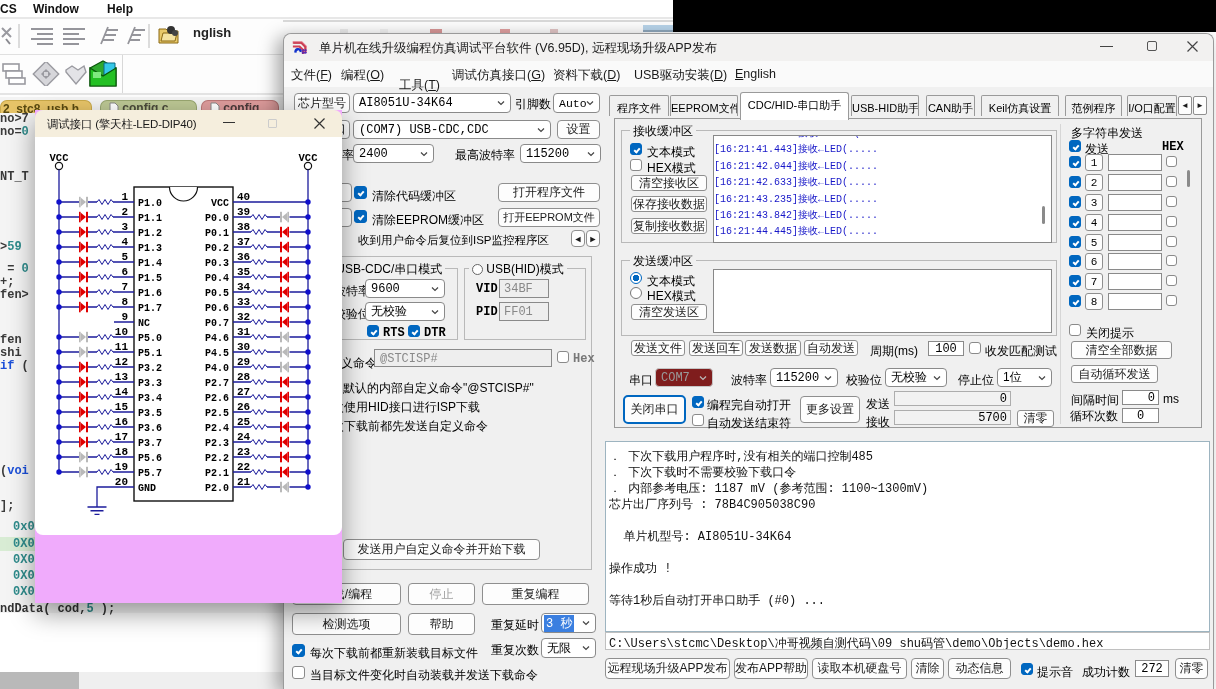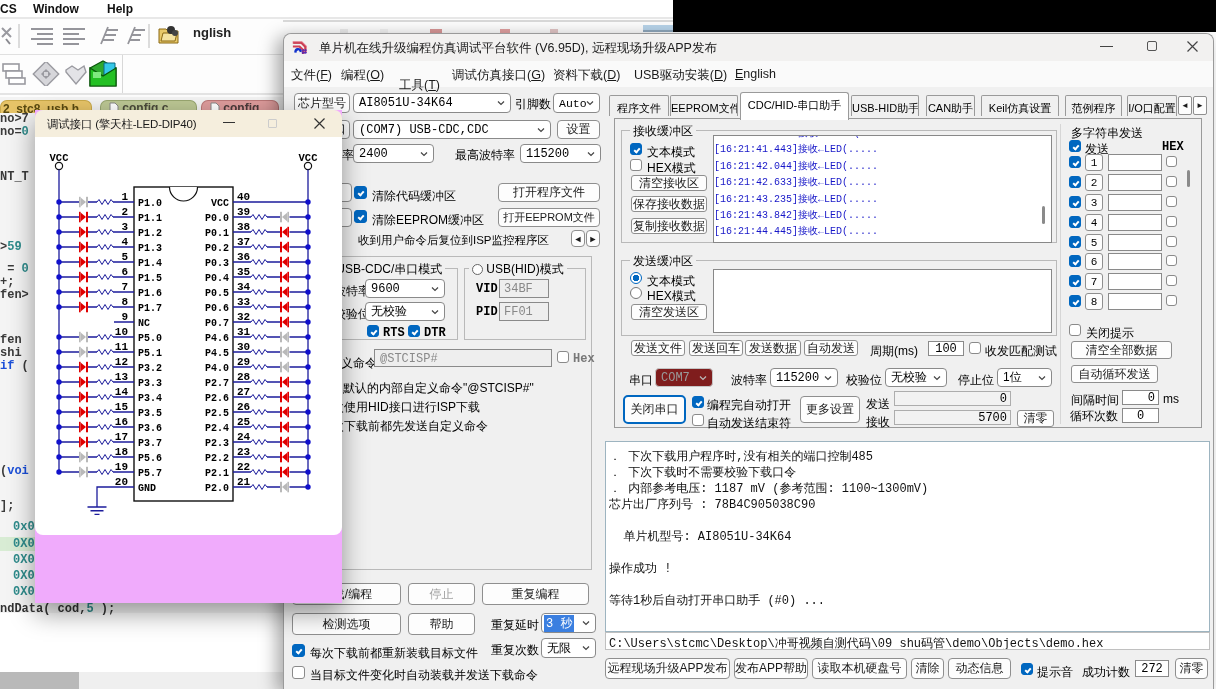--- a/index.html
+++ b/index.html
@@ -250,20 +250,21 @@
 
     <div class="lbl" style="left:33px;top:321px;">自定义命令</div>
     <div class="inp mono" style="left:90px;top:315px;width:178px;height:18px;background:#eee;color:#888;padding:2px 0 0 5px;">@STCISP#</div>
     <div class="cbe" style="left:273px;top:317px;width:12px;height:12px;"></div>
     <div class="lbl mono" style="left:289px;top:318px;color:#777;font-weight:bold;">Hex</div>
 
     <div class="lbl" style="left:35px;top:346px;">使用默认的内部自定义命令"@STCISP#"</div>
     <div class="lbl" style="left:36px;top:365px;">每次使用HID接口进行ISP下载</div>
     <div class="lbl" style="left:36px;top:384px;">每次下载前都先发送自定义命令</div>
 
+    <div class="btn" style="left:59px;top:505px;width:197px;height:21px;">发送用户自定义命令并开始下载</div>
 
     <div class="btn" style="left:8px;top:549px;width:109px;height:22px;">下载/编程</div>
     <div class="btn" style="left:124px;top:549px;width:67px;height:22px;color:#a0a0a0;">停止</div>
     <div class="btn" style="left:198px;top:549px;width:107px;height:22px;">重复编程</div>
     <div class="btn" style="left:8px;top:579px;width:109px;height:22px;">检测选项</div>
     <div class="btn" style="left:124px;top:579px;width:67px;height:22px;">帮助</div>
     <div class="lbl" style="left:207px;top:583px;">重复延时</div>
     <div class="combo" style="left:257px;top:579px;width:55px;height:20px;padding-left:2px;">
         <span class="mono" style="background:#3b7fe0;color:#fff;padding:0 2px;">3 秒</span>
         <span class="chev">

